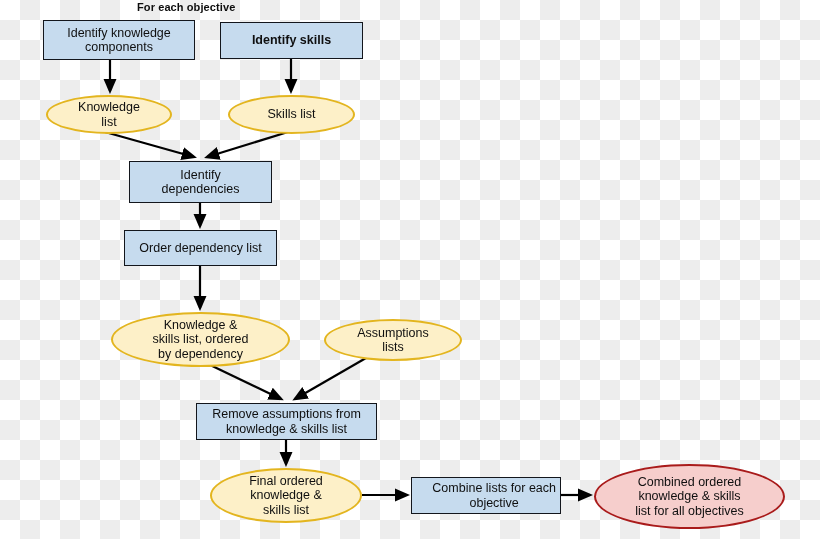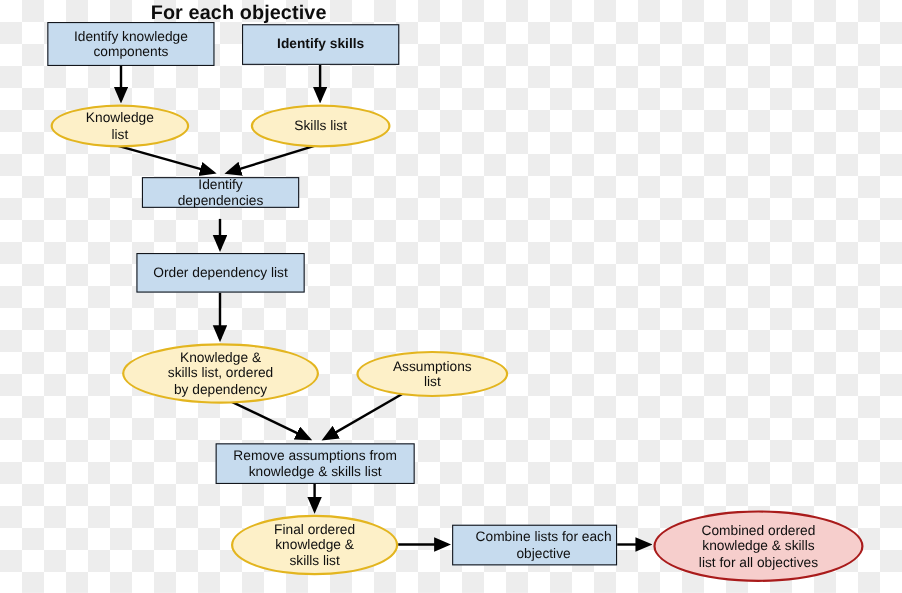--- a/index.html
+++ b/index.html
@@ -58,21 +58,21 @@
     border-radius: 50%;
   }
   .node .label {
     display: block;
     padding: 0 4px;
   }
   #diagram-title {
     position: absolute;
     left: 137px;
     top: 1px;
-    font-size: 18px;
+    font-size: 11px;
     font-weight: bold;
     color: #0d0d0d;
     letter-spacing: 0.1px;
   }
 </style>
 </head>
 <body>
 
 <div id="canvas">
 
@@ -99,28 +99,28 @@
 
   <div id="diagram-title">For each objective</div>
 
   <div id="node-layer">
       <div class="node process" style="left: 43px; top: 20px; width: 152px; height: 40px;"><span class="label">Identify knowledge
 components</span></div>
       <div class="node process" style="left: 220px; top: 22px; width: 143px; height: 37px; font-weight: bold;"><span class="label">Identify skills</span></div>
       <div class="node datayellow" style="left: 46px; top: 95px; width: 126px; height: 39px;"><span class="label">Knowledge
 list</span></div>
       <div class="node datayellow" style="left: 228px; top: 95px; width: 127px; height: 39px;"><span class="label">Skills list</span></div>
-      <div class="node process" style="left: 129px; top: 161px; width: 143px; height: 28px;"><span class="label">Identify
+      <div class="node process" style="left: 129px; top: 161px; width: 143px; height: 42px;"><span class="label">Identify
 dependencies</span></div>
       <div class="node process" style="left: 124px; top: 230px; width: 153px; height: 36px; justify-content: center;"><span class="label">Order dependency list</span></div>
       <div class="node datayellow" style="left: 111px; top: 312px; width: 179px; height: 55px;"><span class="label">Knowledge &amp;
 skills list, ordered
 by dependency</span></div>
       <div class="node datayellow" style="left: 324px; top: 319px; width: 138px; height: 42px;"><span class="label">Assumptions
-list</span></div>
+lists</span></div>
       <div class="node process" style="left: 196px; top: 403px; width: 181px; height: 37px;"><span class="label">Remove assumptions from
 knowledge &amp; skills list</span></div>
       <div class="node datayellow" style="left: 210px; top: 468px; width: 152px; height: 55px;"><span class="label">Final ordered
 knowledge &amp;
 skills list</span></div>
       <div class="node process" style="left: 411px; top: 477px; width: 150px; height: 37px; justify-content: flex-end;"><span class="label">Combine lists for each
 objective</span></div>
       <div class="node datared" style="left: 594px; top: 464px; width: 191px; height: 65px;"><span class="label">Combined ordered
 knowledge &amp; skills
 list for all objectives</span></div>

